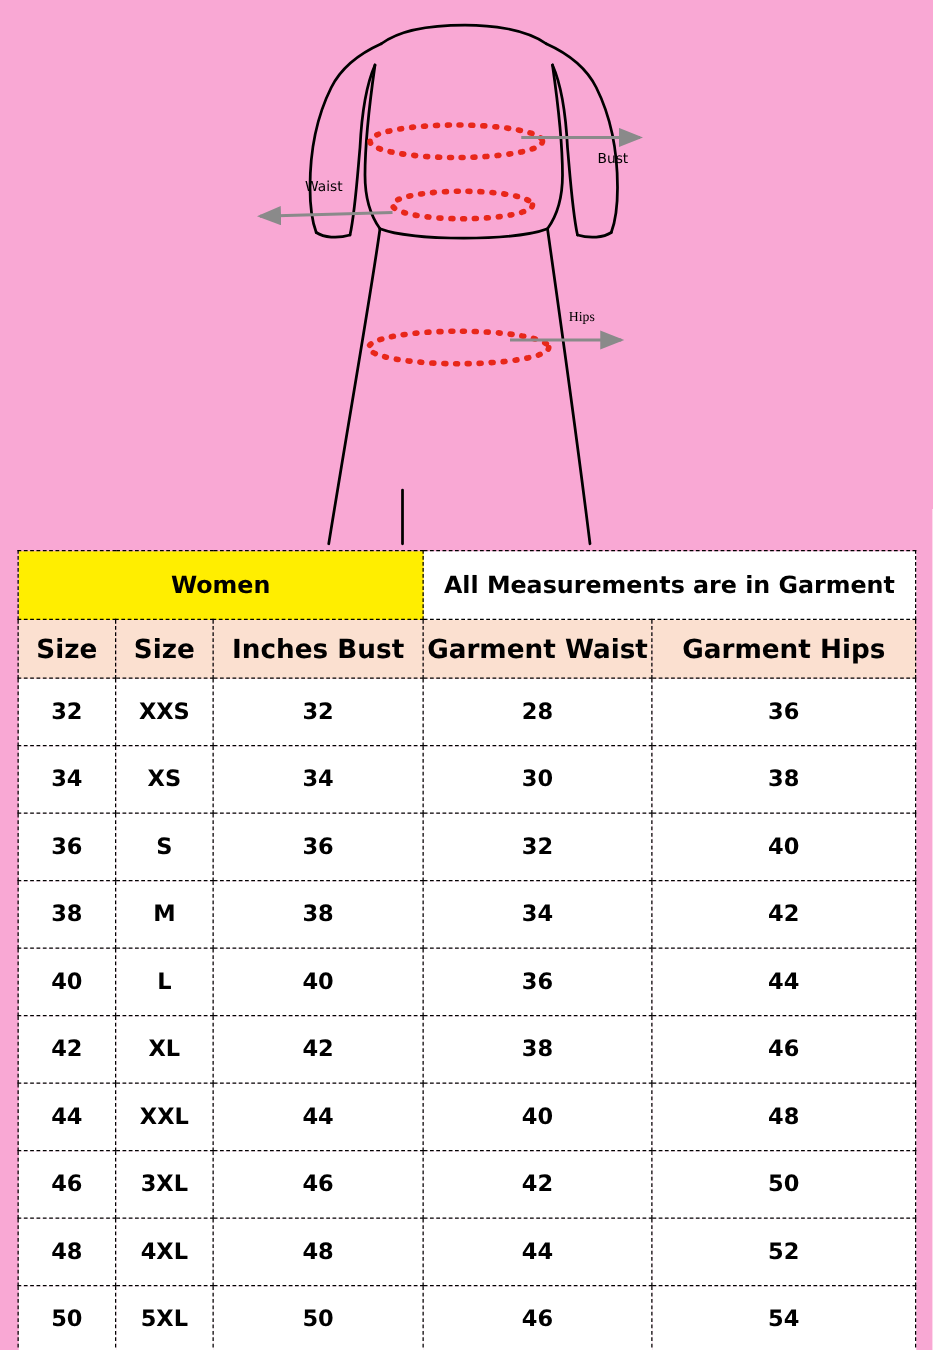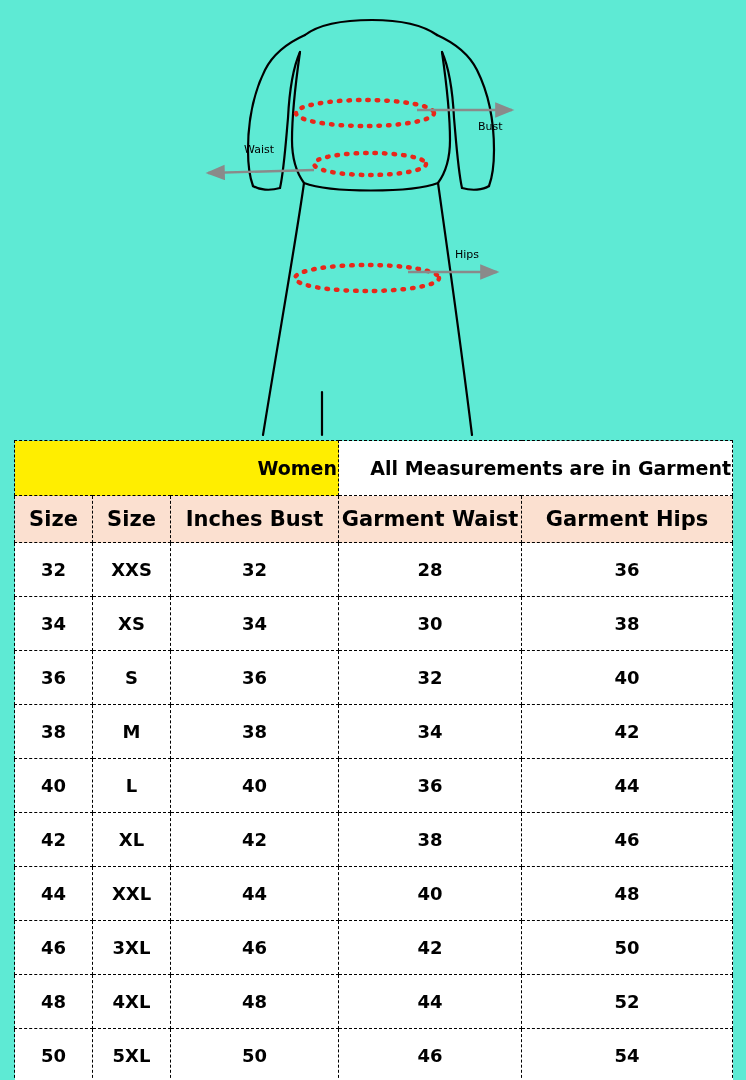--- a/index.html
+++ b/index.html
@@ -11,21 +11,21 @@
     width: 746px;
     height: 1080px;
     font-family: "DejaVu Sans", sans-serif;
     color: #000000;
     overflow: hidden;
   }
   .page {
     position: relative;
     width: 746px;
     height: 1080px;
-    background: #5eead4;
+    background: #f9a8d4;
   }
 
   
   .figure-area {
     position: absolute;
     left: 0;
     top: 0;
     width: 746px;
     height: 440px;
   }
@@ -36,21 +36,21 @@
   }
   .fig-label {
     position: absolute;
     font-family: "DejaVu Sans", sans-serif;
     font-size: 11px;
     color: #000000;
     white-space: nowrap;
   }
   .lbl-bust  { left: 478px; top: 120px; }
   .lbl-waist { left: 213px; top: 143px; margin-left: 31px; }
-  .lbl-hips  { left: 455px; top: 248px; }
+  .lbl-hips  { left: 455px; top: 248px; font-family: Liberation Serif, serif; }
 
   
   .table-wrap {
     position: absolute;
     left: 14px;
     top: 440px;
     width: 718px;
   }
   table.size-table {
     border-collapse: collapse;
@@ -67,21 +67,20 @@
   }
   .col-size-num { width: 78px; }
   .col-size-alpha { width: 78px; }
   .col-bust { width: 168px; }
   .col-waist { width: 183px; }
   .col-hips { width: 211px; }
 
   tr.head-row td {
     height: 52px;
     font-size: 19px;
-    text-align: right;
   }
   td.women-cell {
     background: #ffee00;
   }
   td.measure-cell {
     background: #ffffff;
     font-size: 18px;
   }
   tr.subhead-row td {
     height: 44px;

